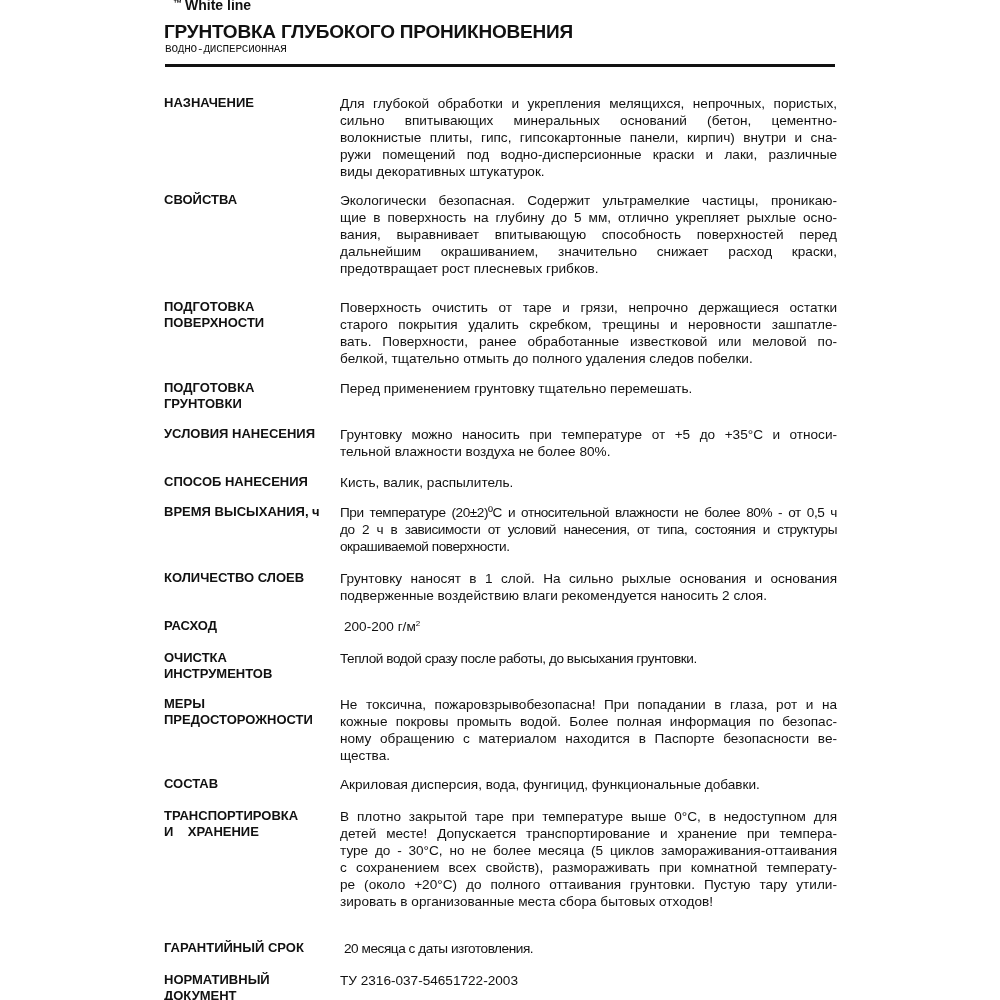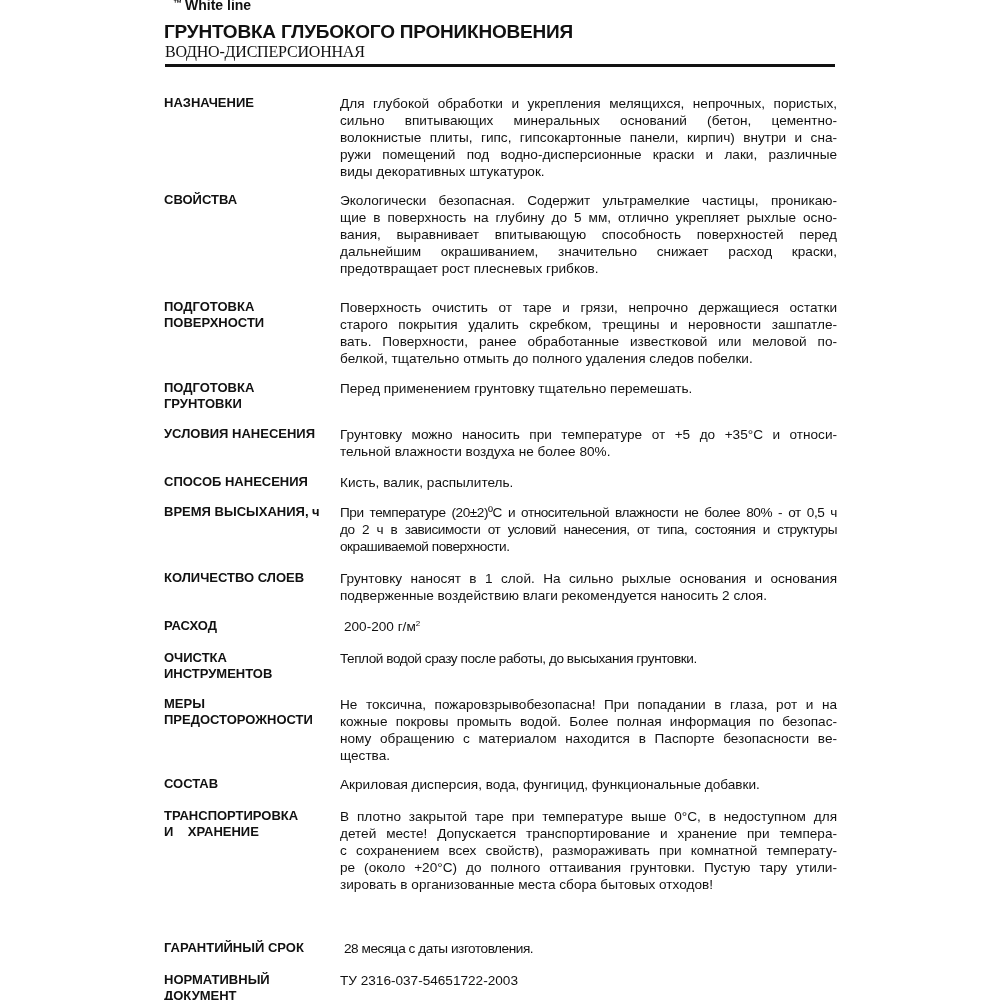--- a/index.html
+++ b/index.html
@@ -1,21 +1,21 @@
 <!DOCTYPE html>
 <html><head>
 <meta charset="utf-8">
 <style>
   html, body { margin: 0; padding: 0; background: #ffffff; }
   body { width: 1000px; height: 1000px; position: relative; overflow: hidden;
          font-family: "Liberation Sans", sans-serif; color: #111111; }
   .brand { position: absolute; left: 173px; top: -3px; font-size: 14px; font-weight: bold; }
   .brand .tm { font-size: 9px; vertical-align: 4px; margin-right: 3px; }
   .title { position: absolute; left: 164px; top: 21px; font-size: 19px; font-weight: bold; letter-spacing: -0.2px; }
-  .subtitle { position: absolute; left: 165px; top: 43px; font-family: Liberation Serif, serif; font-size: 16px; letter-spacing: -0.2px; text-align: center; }
+  .subtitle { position: absolute; left: 165px; top: 43px; font-family: Liberation Mono, monospace; font-size: 11px; letter-spacing: -0.2px; text-align: center; }
   .rule { position: absolute; left: 165px; top: 64px; width: 670px; height: 3px; background: #111111; }
   .row { position: absolute; left: 164px; width: 674px; }
   .label { position: absolute; left: 0; top: 0; width: 170px; font-size: 13px; font-weight: bold; line-height: 16px; }
   .value { position: absolute; left: 176px; top: 0; width: 497px; font-size: 13.6px; line-height: 17px; }
   .line { display: block; text-align: justify; text-align-last: justify; white-space: nowrap; }
   .line.last { text-align-last: left; }
   .cond { letter-spacing: -0.45px; }
   sup { font-size: 8px; vertical-align: 5px; line-height: 0; }
 </style>
 </head>
@@ -159,32 +159,33 @@
 </div>
 
 <div class="row" style="top:808px">
   <div class="label">
     <span class="line last">ТРАНСПОРТИРОВКА</span>
     <span class="line last" style="white-space:pre">И    ХРАНЕНИЕ</span>
   </div>
   <div class="value">
     <span class="line">В плотно закрытой таре при температуре выше 0°С, в недоступном для</span>
     <span class="line">детей месте! Допускается транспортирование и хранение при темпера-</span>
+    <span class="line">туре до - 30°С, но не более месяца (5 циклов замораживания-оттаивания</span>
     <span class="line">с сохранением всех свойств), размораживать при комнатной температу-</span>
     <span class="line">ре (около +20°С) до полного оттаивания грунтовки. Пустую тару утили-</span>
     <span class="line last">зировать в организованные места сбора бытовых отходов!</span>
   </div>
 </div>
 
 <div class="row" style="top:940px">
   <div class="label">
     <span class="line last">ГАРАНТИЙНЫЙ СРОК</span>
   </div>
   <div class="value cond" style="left:180px">
-    <span class="line last">28 месяца с даты изготовления.</span>
+    <span class="line last">20 месяца с даты изготовления.</span>
   </div>
 </div>
 
 <div class="row" style="top:972px">
   <div class="label">
     <span class="line last">НОРМАТИВНЫЙ</span>
     <span class="line last">ДОКУМЕНТ</span>
   </div>
   <div class="value">
     <span class="line last">ТУ 2316-037-54651722-2003</span>

